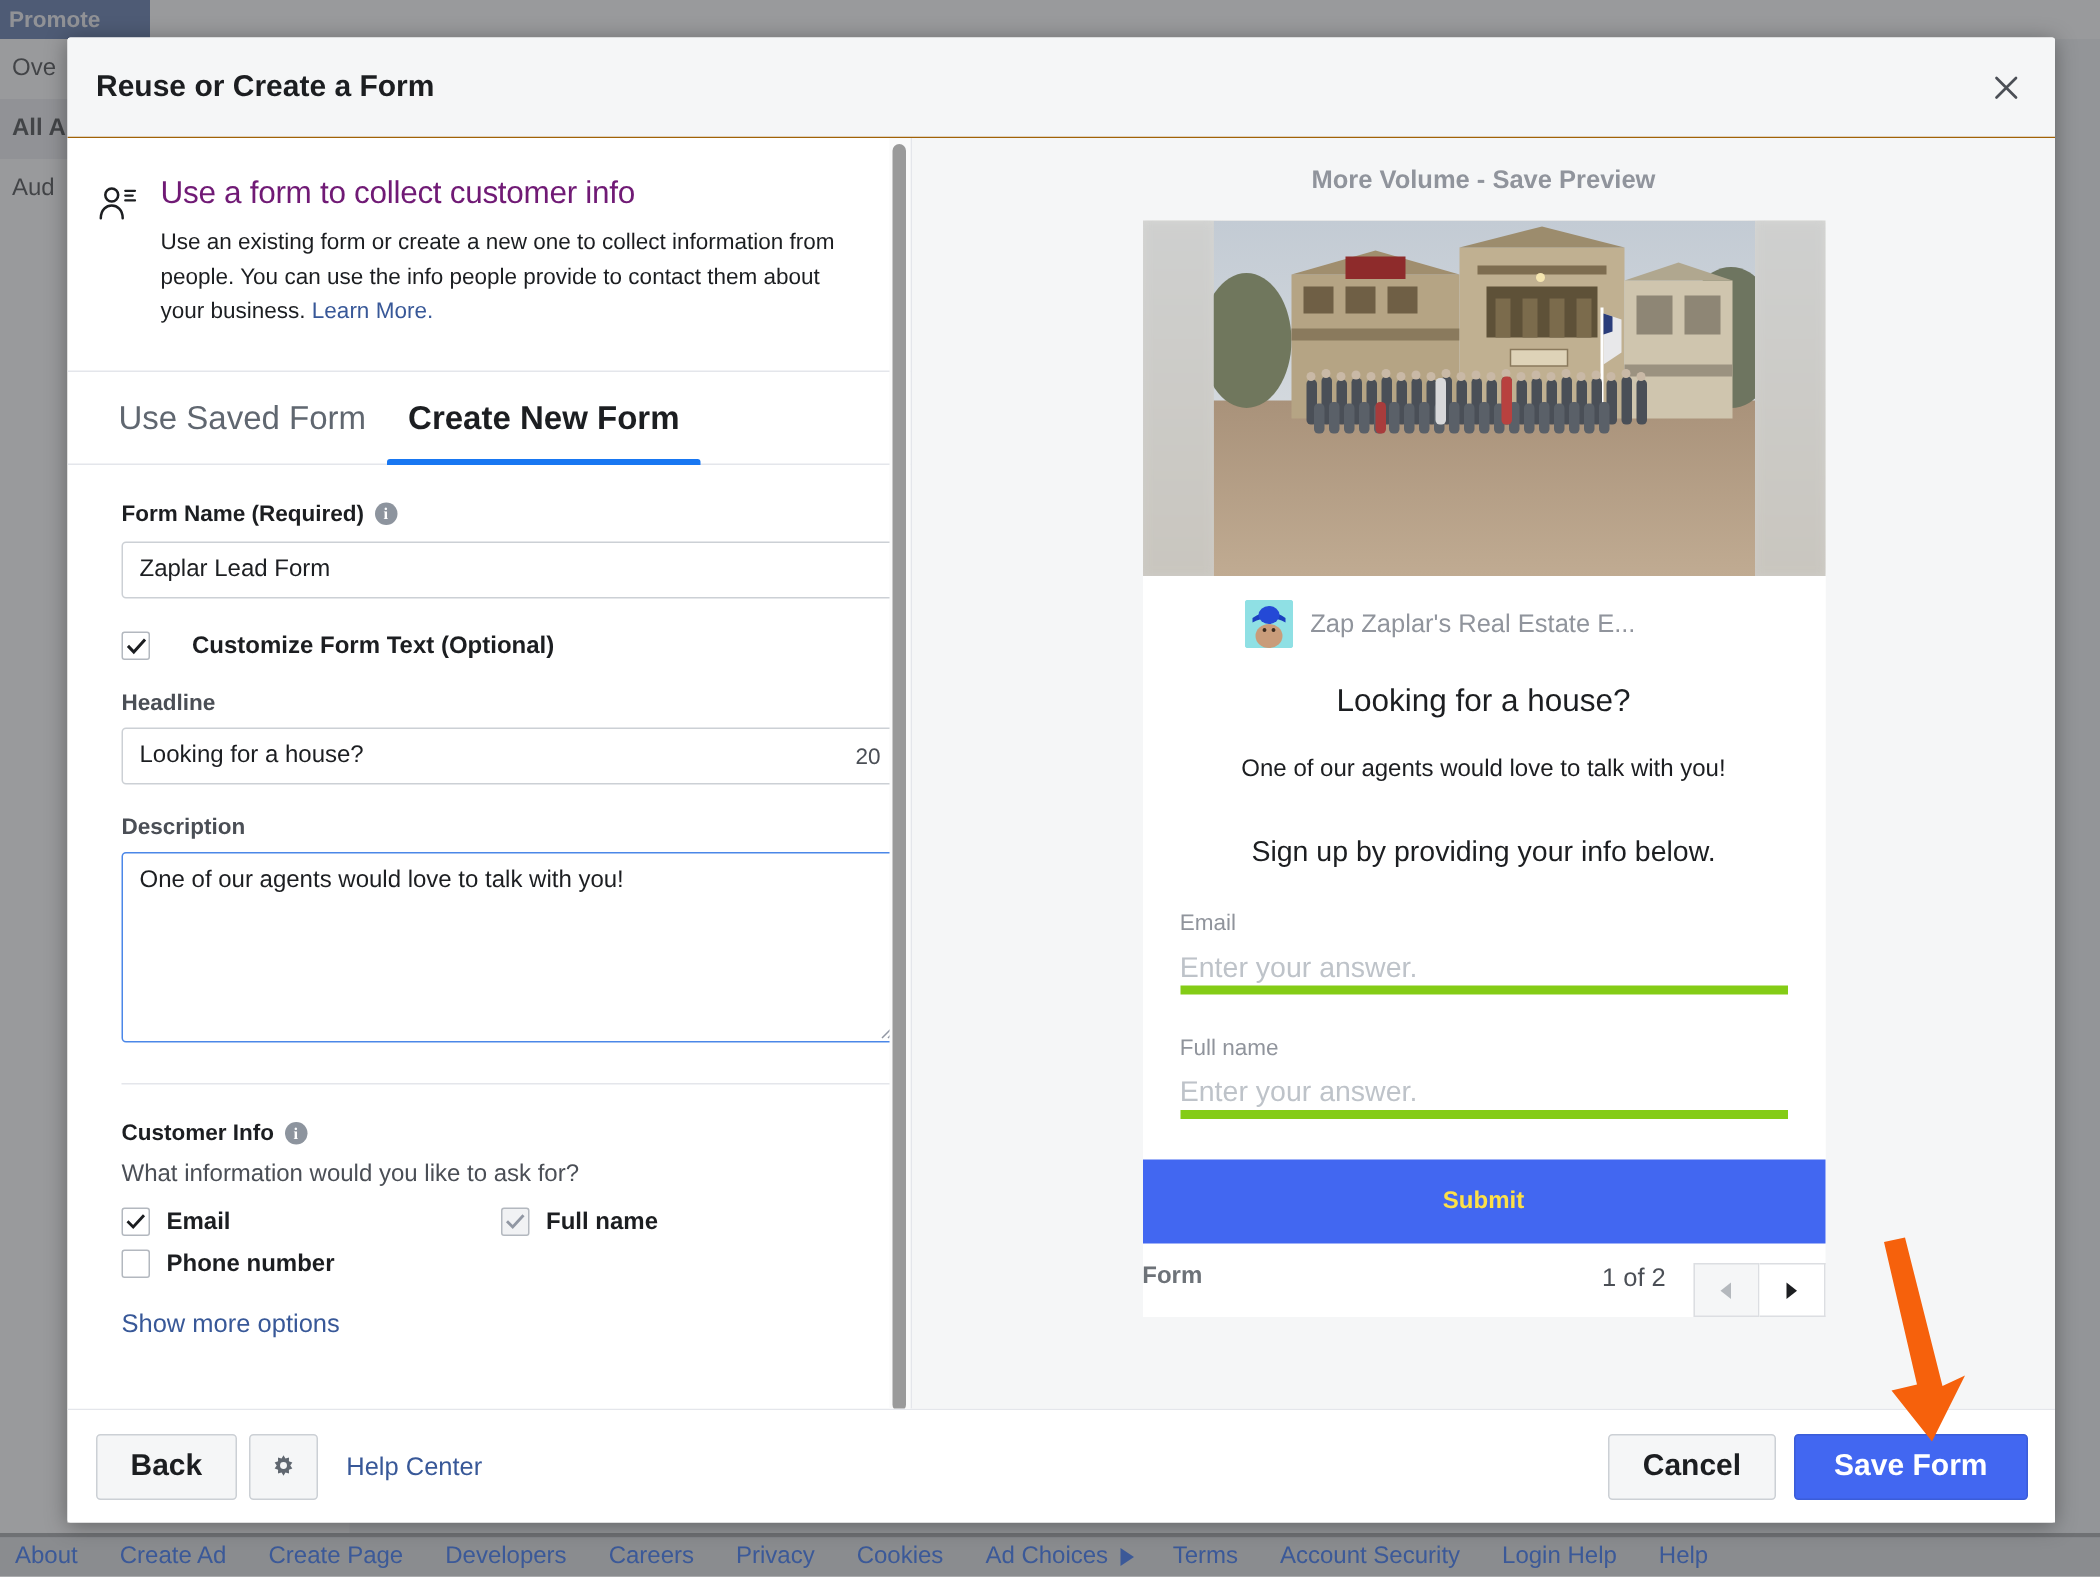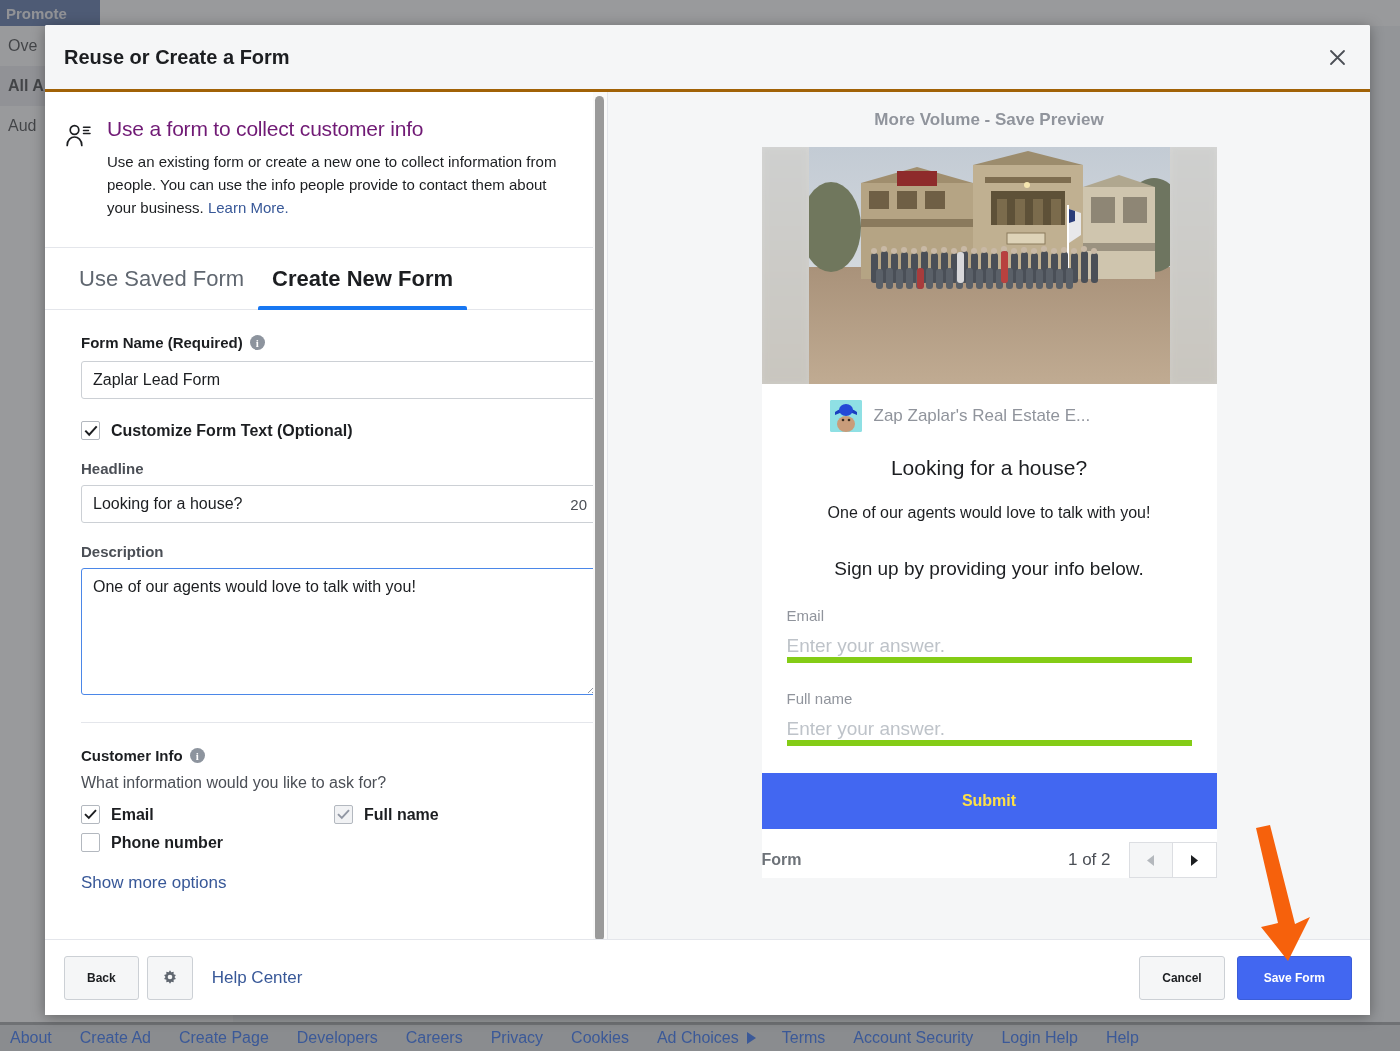--- a/index.html
+++ b/index.html
@@ -70,21 +70,21 @@
   
   #modal {
     position: absolute; left: 45px; top: 25px;
     width: 1325px; height: 990px;
     background: #ffffff;
     box-shadow: 0 2px 14px rgba(0,0,0,0.35);
     display: flex; flex-direction: column;
     border-radius: 2px;
   }
   #modal-header {
-    height: 67px; background: #f5f6f7; border-bottom: 3px solid #a16207;
+    height: 67px; background: #f5f6f7; border-bottom: 1px solid #a16207;
     display: flex; align-items: center; padding: 0 18px 0 19px;
     flex: 0 0 auto; border-radius: 2px 2px 0 0;
   }
   #modal-title { font-size: 20px; font-weight: bold; color: #1c1e21; flex: 1; }
   #close-btn {
     width: 30px; height: 30px; display: flex; align-items: center; justify-content: center;
     cursor: pointer; color: #4b4f56;
   }
   #modal-body { flex: 1; display: flex; min-height: 0; }
 
@@ -129,21 +129,21 @@
     color: #fff; font-size: 11px; font-weight: bold; font-family: "Liberation Serif", serif;
     display: inline-flex; align-items: center; justify-content: center; cursor: pointer;
   }
   .text-input {
     width: 518px; height: 38px; border: 1px solid #ccd0d5; border-radius: 3px;
     padding: 0 11px; font-size: 16px; color: #1c1e21; font-family: "Liberation Sans", sans-serif;
     background: #fff; display: flex; align-items: center;
   }
   .text-input .val { flex: 1; }
   .text-input .counter { color: #4b4f56; font-size: 15px; }
-  .checkrow { display: flex; align-items: center; gap: 11px; margin: 22px 0 20px 0; }
+  .checkrow { display: flex; align-items: center; gap: 28px; margin: 22px 0 20px 0; }
   .cbox {
     width: 19px; height: 19px; border: 1px solid #b3b8bf; border-radius: 2px;
     background: #fff; display: inline-flex; align-items: center; justify-content: center;
     flex: 0 0 auto; cursor: pointer;
   }
   .cbox.checked svg { display: block; }
   .cbox svg { display: none; }
   .cbox.dim { background: #f1f2f4; }
   .checkrow .lbl { font-size: 16px; font-weight: bold; color: #1c1e21; }
   .textarea {
@@ -209,37 +209,37 @@
   #pv-signup { text-align: center; font-size: 19px; color: #1c1e21; margin: 36px 0 0 0; }
   .pv-field { padding: 0 25px; margin-top: 27px; }
   .pv-field .flabel { font-size: 15px; color: #90949c; margin-bottom: 11px; }
   .pv-field .fplace { font-size: 19px; color: #bec3c9; border-bottom: 6px solid #84cc16; }
   #submit-btn {
     margin-top: 27px; width: 455px; height: 56px; background: #4267f1;
     color: #fde047; font-size: 16px; font-weight: bold;
     display: flex; align-items: center; justify-content: center; cursor: pointer;
   }
   #pager {
-    width: 455px; display: flex; align-items: center; padding: 13px 0 0 0;
+    width: 455px; display: flex; padding: 13px 0 0 0;
   }
   #pager .lbl { font-size: 16px; color: #6d7278; font-weight: bold; flex: 1; }
   #pager .count { font-size: 17px; color: #4b4f56; margin-right: 18px; }
   .pg-btn {
     width: 44px; height: 36px; border: 1px solid #dcdee2; background: #f5f6f7;
     display: flex; align-items: center; justify-content: center; cursor: pointer;
   }
   .pg-btn.next { background: #fff; border-left: none; }
 
   
   #modal-footer {
     height: 76px; background: #ffffff; border-top: 1px solid #e4e6eb;
     display: flex; align-items: center; padding: 0 18px 0 19px; flex: 0 0 auto;
   }
   .btn {
-    height: 44px; border-radius: 3px; font-size: 12px; font-weight: bold;
+    height: 44px; border-radius: 3px; font-size: 20px; font-weight: bold;
     display: inline-flex; align-items: center; justify-content: center; cursor: pointer;
   }
   .btn-grey { background: #f5f6f7; border: 1px solid #ccd0d5; color: #1c1e21; padding: 0 22px; }
   .btn-icon { width: 46px; background: #f5f6f7; border: 1px solid #ccd0d5; padding: 0; margin-left: 8px; }
   .btn-primary { background: #4267f1; color: #fff; padding: 0 26px; border: 1px solid #3b5dd8; }
   #help-center { color: #385898; font-size: 17px; margin-left: 19px; cursor: pointer; }
   #footer-spacer { flex: 1; }
   #cancel-btn { margin-right: 12px; }
 
   

